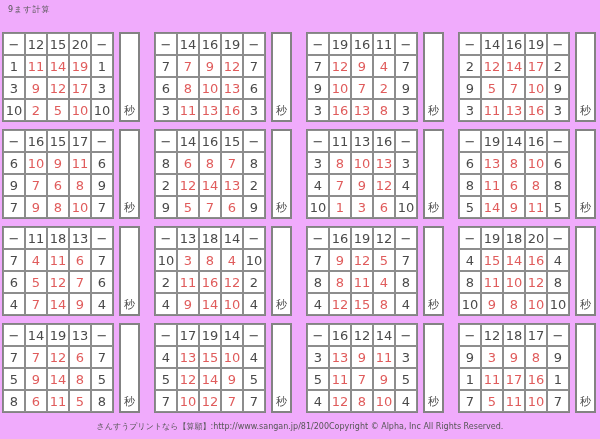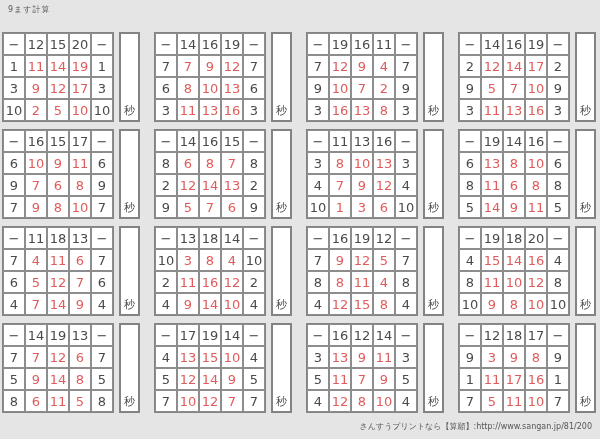--- a/index.html
+++ b/index.html
@@ -1,17 +1,17 @@
 <!DOCTYPE html>
 <html><head>
 <meta charset="utf-8">
 <style>
   html,body{margin:0;padding:0;background:#ffffff;}
   .page{
-    position:relative;width:600px;height:439px;background:#e5e5e5;
+    position:relative;width:600px;height:439px;background:#f0abfc;
     font-family:"DejaVu Sans","Liberation Sans",sans-serif;overflow:hidden;
   }
   .title{
     position:absolute;top:4px;left:8px;font-size:8px;color:#565656;letter-spacing:1px;
   }
   .grid{
     position:absolute;top:32px;left:2px;
     display:grid;grid-template-columns:repeat(4,138px);
     column-gap:14px;row-gap:7px;
   }
@@ -28,21 +28,21 @@
   .dark{color:#4a4a4a;}
   .ans{color:#e05c5c;}
   .timer{
     box-sizing:border-box;margin-left:5px;width:21px;height:90px;
     border:2px solid #838383;background:#fff;
     display:flex;align-items:flex-end;justify-content:center;
   }
   .timer span{font-size:11px;color:#4a4a4a;padding-bottom:2px;}
   .footer{
     position:absolute;left:0;right:0;top:421px;
-    display:flex;justify-content:flex-end;align-items:center;
+    display:flex;justify-content:center;align-items:center;
     font-size:8px;color:#565656;padding:0 8px;
   }
 </style>
 </head>
 <body>
 
 <div class="page">
   <div class="title">9ます計算</div>
   <div class="grid" id="grid">
       <div class="group">
@@ -474,14 +474,15 @@
           <div class="cell dark">7</div>
         </div>
         <div class="timer">
           <span>秒</span>
         </div>
       </div>
     </div>
   <div class="footer">
     <span>さんすうプリントなら【算願】:http://www.sangan.jp/</span>
     <span>81/200</span>
+    <span>Copyright © Alpha, Inc All Rights Reserved.</span>
   </div>
 </div>
 
 </body></html>

